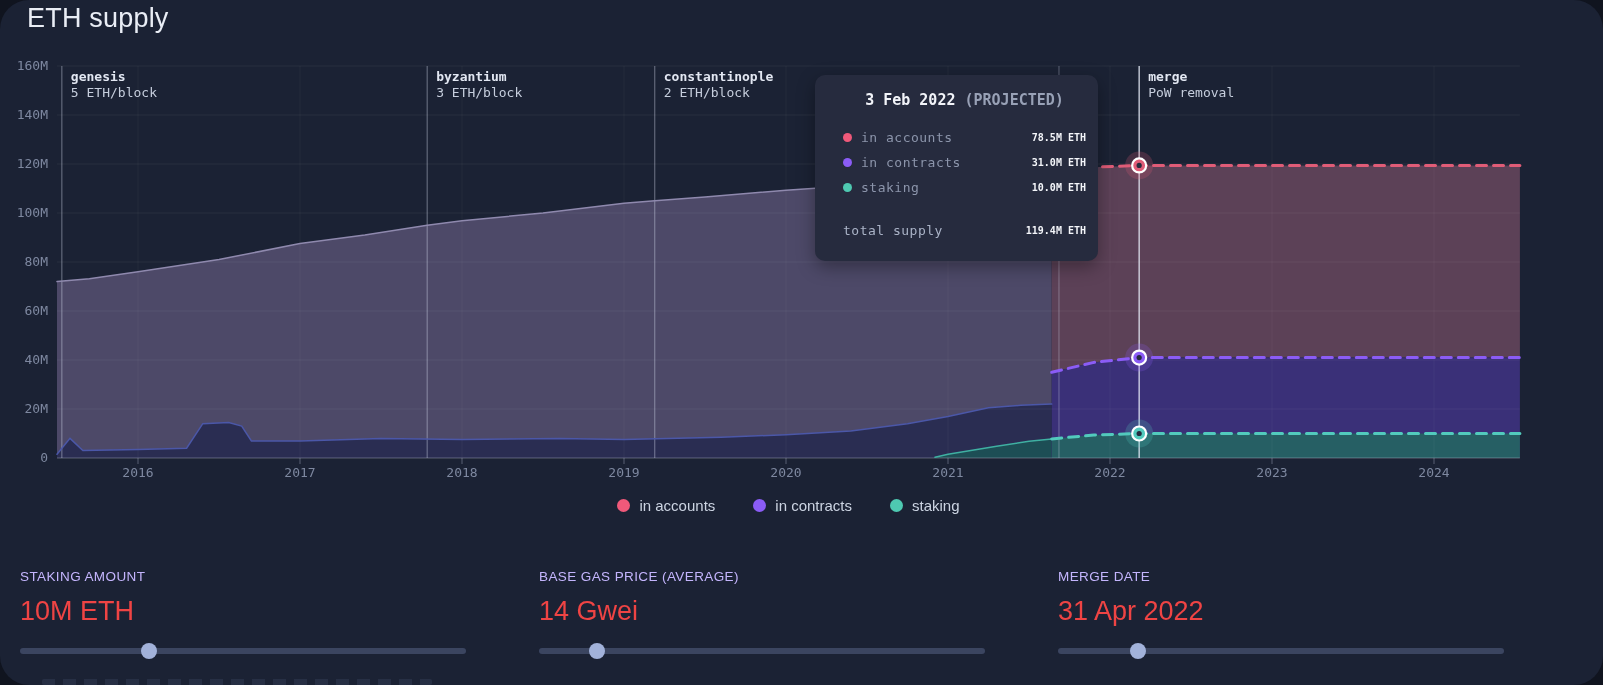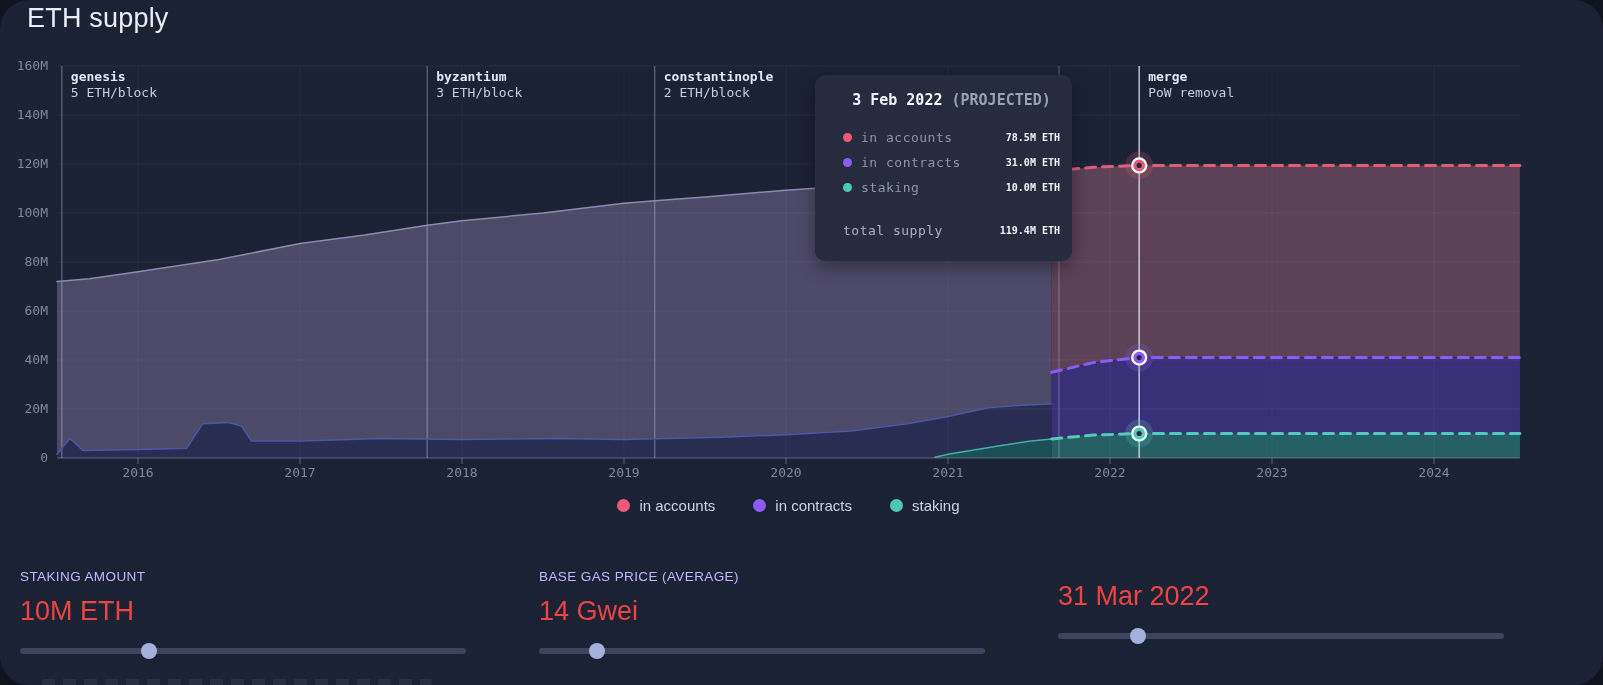--- a/index.html
+++ b/index.html
@@ -5,21 +5,21 @@
   html,body{margin:0;padding:0;background:#10141f;}
   .page{position:relative;width:1603px;height:685px;background:#1b2234;overflow:hidden;
         font-family:"Liberation Sans", sans-serif;border-radius:29px;}
   .page-title{position:absolute;top:-15px;left:27px;font-size:27px;font-weight:500;
         color:#e9edf5;letter-spacing:.2px;}
   .chart-wrap{position:absolute;top:0;left:0;width:1603px;height:490px;}
   svg{display:block;}
   .mono{font-family:"DejaVu Sans Mono", monospace;}
 
   
-  .tooltip{position:absolute;left:815px;top:75px;width:257px;min-height:160px;
+  .tooltip{position:absolute;left:815px;top:75px;width:283px;min-height:160px;
         background:#262b3e;border-radius:10px;padding:14px 12px 18px 28px;box-sizing:border-box;
         font-family:"DejaVu Sans Mono", monospace;z-index:5;box-shadow:0 6px 18px rgba(0,0,0,.35);}
   .tt-title{text-align:center;font-size:15px;font-weight:bold;color:#f2f4f9;margin:2px 0 16px 0;white-space:nowrap;}
   .tt-title .tag{color:#98a1b6;}
   .tt-row{display:flex;align-items:center;height:25px;}
   .tt-dot{width:9px;height:9px;border-radius:50%;margin-right:9px;flex:0 0 auto;}
   .tt-label{font-size:13px;color:#8c95ab;flex:1 1 auto;letter-spacing:.5px;}
   .tt-value{font-size:10px;font-weight:bold;color:#f4f6fa;white-space:nowrap;}
   .tt-total{margin-top:18px;}
   .tt-total .tt-label{color:#aab3c7;}
@@ -185,21 +185,22 @@
       </div>
     </div>
     <div class="control">
       <div class="ctl-label">BASE GAS PRICE (AVERAGE)</div>
       <div class="ctl-value">14 Gwei</div>
       <div class="slider">
         <div class="slider-thumb" style="left: 13%;"></div>
       </div>
     </div>
     <div class="control">
-      <div class="ctl-value">31 Mar 2022</div>
+      <div class="ctl-label">MERGE DATE</div>
+      <div class="ctl-value">31 Apr 2022</div>
       <div class="slider">
         <div class="slider-thumb" style="left: 18%;"></div>
       </div>
     </div>
   </div>
 
   <div class="cutoff-remnant"></div>
 </div>
 
 </body></html>

